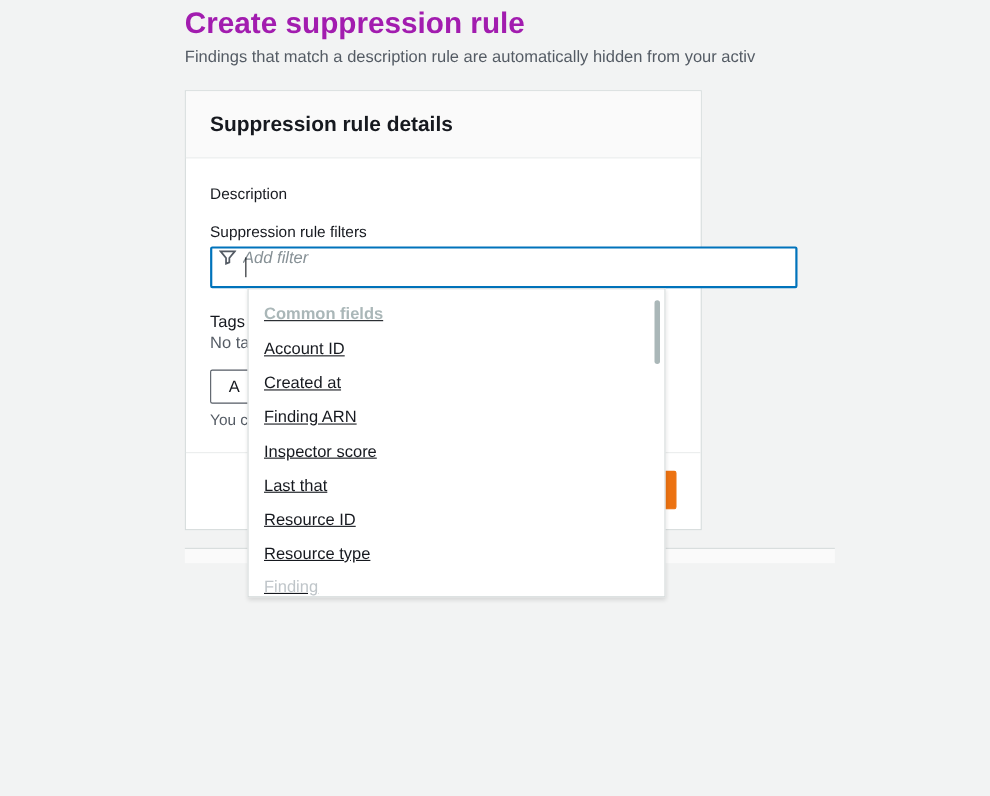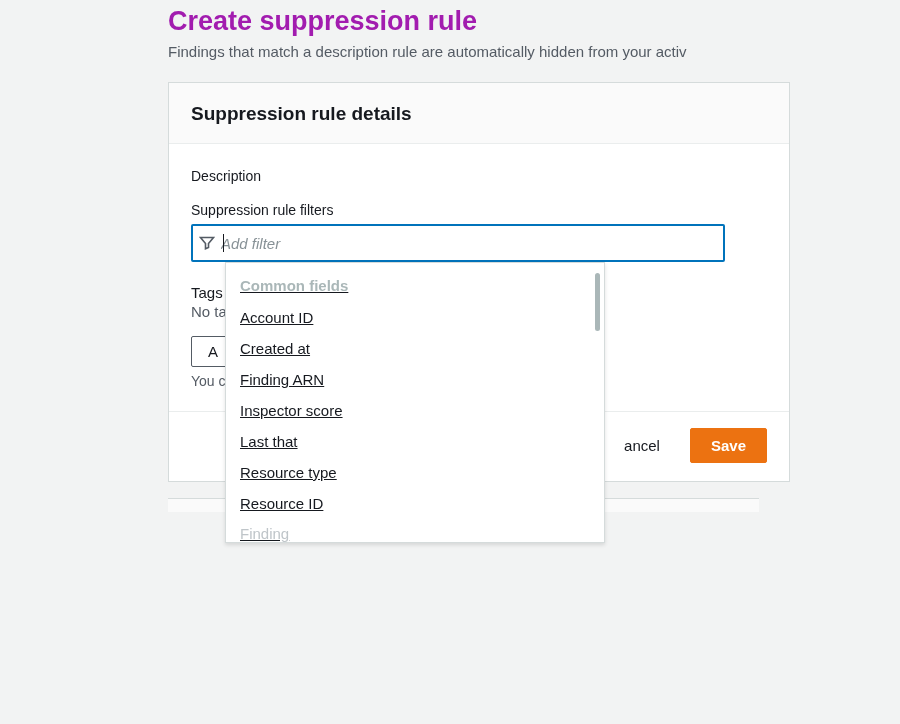--- a/index.html
+++ b/index.html
@@ -33,21 +33,21 @@
   .page-subtext {
     font-size: 15px;
     color: #545b64;
     margin-bottom: 22px;
     white-space: nowrap;
   }
   .panel {
     background: #ffffff;
     border: 1px solid #d5dbdb;
     border-radius: 0;
-    width: 622px;
+    width: 470px;
     position: relative;
   }
   .panel-header {
     padding: 20px 22px 18px 22px;
     background: #fafafa;
     border-bottom: 1px solid #eaeded;
   }
   .panel-title {
     font-size: 19px;
     font-weight: 700;
@@ -76,21 +76,21 @@
   .text-input::placeholder {
     color: #879196;
     font-style: italic;
   }
   .filter-wrap {
     position: relative;
     width: 534px;
   }
   .filter-box {
     display: flex;
-    align-items: center;
+    align-items: flex-start;
     height: 38px;
     border: 2px solid #0073bb;
     border-radius: 2px;
     background: #fff;
     padding: 0 6px;
     gap: 6px;
   }
   .filter-icon {
     flex: 0 0 auto;
     width: 16px; height: 16px;
@@ -261,22 +261,22 @@
 
             <div class="dropdown">
               <div class="dropdown-scrollbar"></div>
               <div class="dropdown-inner">
                 <div class="dropdown-group">Common fields</div>
                 <div class="dropdown-item">Account ID</div>
                 <div class="dropdown-item">Created at</div>
                 <div class="dropdown-item">Finding ARN</div>
                 <div class="dropdown-item">Inspector score</div>
                 <div class="dropdown-item">Last that</div>
+                <div class="dropdown-item">Resource ID</div>
                 <div class="dropdown-item">Resource type</div>
-                <div class="dropdown-item">Resource ID</div>
                 <div class="dropdown-item partial">Finding</div>
               </div>
             </div>
           </div>
         </div>
 
         <div class="tags-block">
           <div class="tags-label">Tags</div>
           <div class="tags-text">No ta</div>
         </div>

